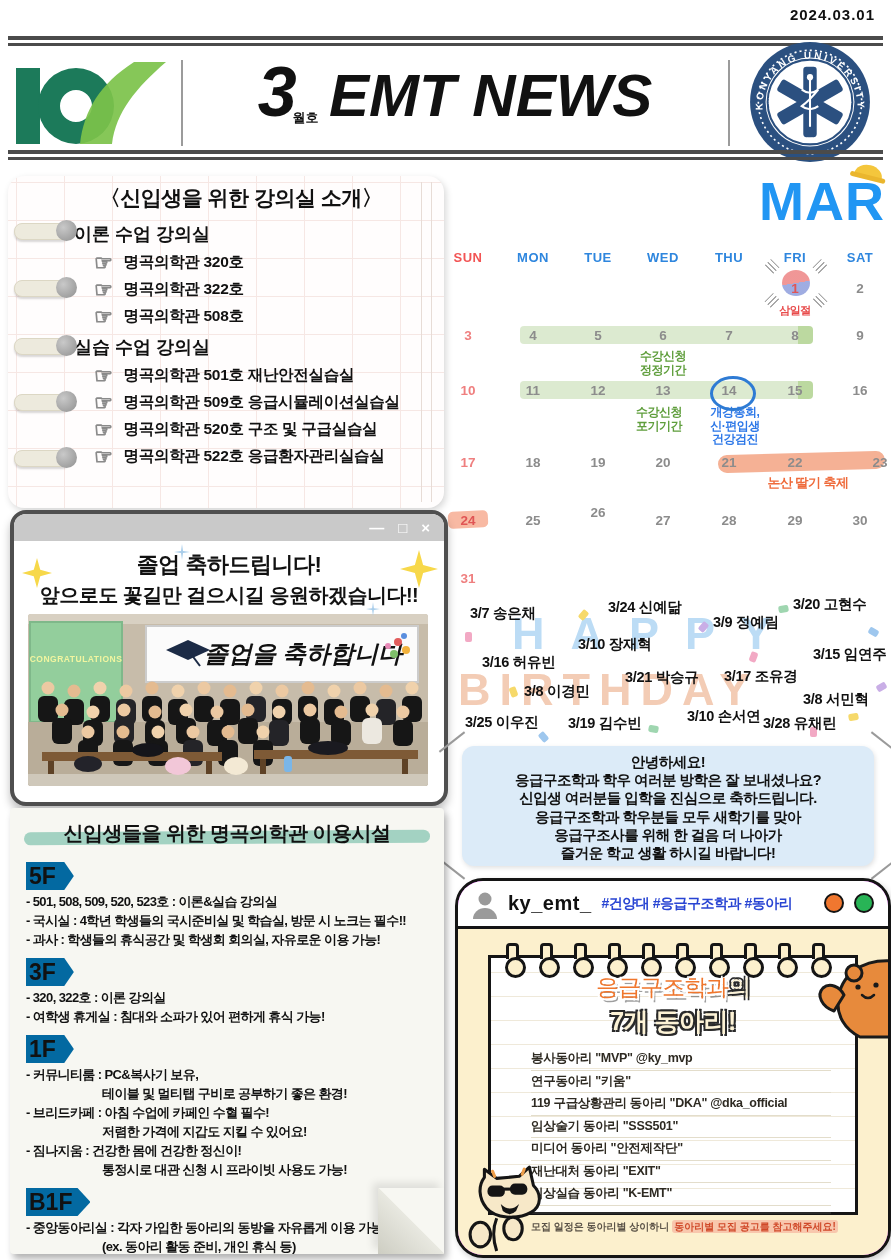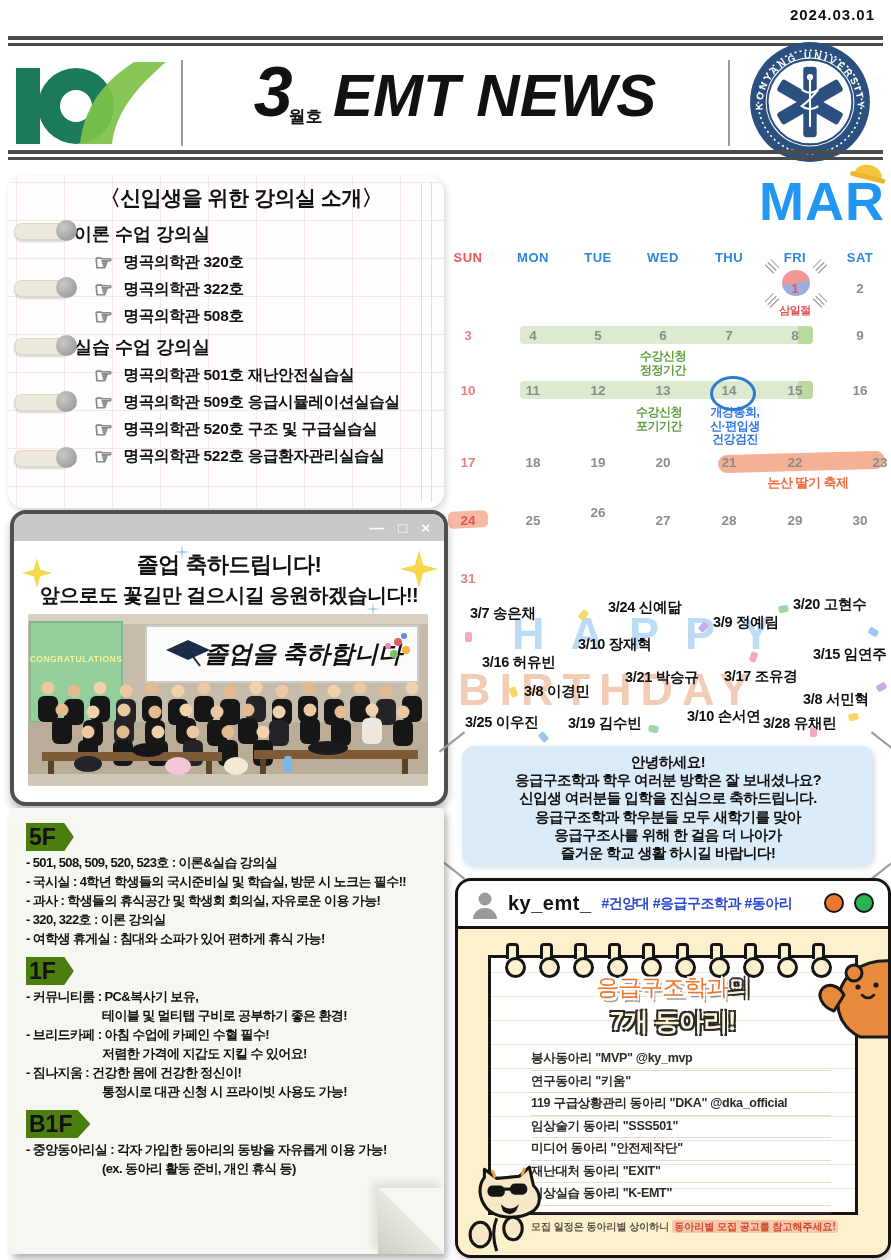--- a/index.html
+++ b/index.html
@@ -8,21 +8,21 @@
   .abs{position:absolute;}
 
   
   .issue-date{position:absolute;top:6px;right:16px;font-size:15px;font-weight:800;letter-spacing:1px;}
   .rule{position:absolute;left:8px;right:8px;height:3px;border-top:4px solid #4b4b4b;border-bottom:3px solid #4b4b4b;}
   .rule-top{top:36px;}
   .rule-bot{top:150px;}
   .vdiv{position:absolute;width:2px;background:#9b9b9b;top:60px;height:86px;}
   .title-wrap{position:absolute;left:200px;top:52px;width:510px;text-align:center;white-space:nowrap;}
   .issue-no{font-size:70px;font-style:italic;font-weight:900;letter-spacing:-2px;}
-  .issue-suffix{display:inline-block;font-size:17px;font-weight:900;transform:translateY(6px);margin:0 6px 0 -2px;}
+  .issue-suffix{display:inline-block;font-size:13px;font-weight:900;transform:translateY(6px);margin:0 6px 0 -2px;}
   .main-title{font-size:60px;font-style:italic;font-weight:900;letter-spacing:0px;}
 
   
   .notebook{position:absolute;left:8px;top:176px;width:436px;height:332px;background:#fffdfd;
     border-radius:16px;box-shadow:2px 3px 7px rgba(0,0,0,.16);
     background-image:linear-gradient(#f6e7e4 1px,transparent 1px),linear-gradient(90deg,#f6e7e4 1px,transparent 1px);
     background-size:48px 38px;background-position:8px 6px;}
   .nb-edge{position:absolute;top:6px;bottom:6px;width:1px;background:#e7dcd6;}
   .nb-title{position:absolute;left:40px;right:10px;top:8px;text-align:center;font-size:21px;font-weight:900;letter-spacing:-0.5px;}
   .nb-body{position:absolute;left:66px;top:38px;right:16px;}
@@ -85,31 +85,31 @@
   .string{position:absolute;width:32px;height:2px;background:#9a9a9a;}
 
   
   .facilities{position:absolute;left:10px;top:808px;width:434px;height:446px;background:#f7f7f2;
     border-radius:4px;box-shadow:3px 5px 7px rgba(0,0,0,.3);padding:0;}
   .fac-title-wrap{position:relative;margin-top:12px;text-align:center;}
   .fac-hl{position:absolute;left:14px;right:14px;top:11px;height:13px;background:#a3d2c2;border-radius:7px;transform:rotate(-.4deg);}
   .fac-title{position:relative;font-size:20px;font-weight:900;letter-spacing:-0.5px;z-index:1;}
   .floors{padding:6px 12px 0 16px;}
   .floor-label{display:inline-block;margin:9px 0 2px;padding:1px 18px 1px 3px;font-size:23px;font-weight:900;
-    background:#4d7c0f;clip-path:polygon(0 0,80% 0,100% 50%,80% 100%,0 100%);line-height:26px;}
+    background:#0369a1;clip-path:polygon(0 0,80% 0,100% 50%,80% 100%,0 100%);line-height:26px;}
   .fac-line{font-size:13px;font-weight:800;line-height:19px;letter-spacing:-0.6px;white-space:nowrap;}
   .fac-line.indent{padding-left:76px;}
   .curl{position:absolute;right:0;bottom:0;width:66px;height:66px;
     background:linear-gradient(225deg,#cfcfc5 0%,#ececе6 40%,#ffffff 55%,#f2f2ec 100%);
     background:linear-gradient(225deg,#f7f7f2 0 49%,#e8e8e0 50%,#cdcdc2 100%);
     box-shadow:-5px -5px 8px rgba(0,0,0,.1);}
 
   
   .insta{position:absolute;left:455px;top:878px;width:430px;height:374px;background:#d946ef;
-    border:3.5px solid #141414;border-radius:16px;overflow:hidden;box-shadow:2px 3px 6px rgba(0,0,0,.2);}
+    border:3.5px solid #141414;border-radius:28px;overflow:hidden;box-shadow:2px 3px 6px rgba(0,0,0,.2);}
   .ig-head{position:relative;height:45px;display:flex;align-items:center;border-bottom:3px solid #141414;background:#fff;z-index:5;}
   .ig-user{font-size:20px;font-weight:900;margin-left:8px;letter-spacing:.5px;}
   .ig-tags{font-size:14px;font-weight:800;color:#2945d3;margin-left:10px;letter-spacing:-0.5px;}
   .ig-dots{position:absolute;right:14px;top:12px;display:flex;gap:10px;}
   .dot{width:16px;height:16px;border:2.5px solid #141414;border-radius:50%;}
   .dot.orange{background:#f0772f;}
   .dot.green{background:#28b456;}
   .ig-content{position:absolute;left:0;right:0;top:48px;bottom:0;background:#fcf0cd;}
   .ig-paper{position:absolute;left:30px;right:30px;top:26px;height:254px;background:#fff;border:3px solid #151515;
     background-image:linear-gradient(#efe9da 1px,transparent 1px);background-size:100% 24px;background-position:0 14px;}
@@ -482,25 +482,30 @@
         <div class="banner-line">안녕하세요!</div>
         <div class="banner-line">응급구조학과 학우 여러분 방학은 잘 보내셨나요?</div>
         <div class="banner-line">신입생 여러분들 입학을 진심으로 축하드립니다.</div>
         <div class="banner-line">응급구조학과 학우분들 모두 새학기를 맞아</div>
         <div class="banner-line">응급구조사를 위해 한 걸음 더 나아가</div>
         <div class="banner-line">즐거운 학교 생활 하시길 바랍니다!</div>
       </div>
   </section>
 
   <section class="facilities">
+    <div class="fac-title-wrap">
+      <div class="fac-hl"></div>
+      <span class="fac-title">신입생들을 위한 명곡의학관 이용시설</span>
+    </div>
     <div class="floors" id="floors">
         <div><span class="floor-label">5F</span></div>
         <div class="fac-line">- 501, 508, 509, 520, 523호 : 이론&amp;실습 강의실</div>
         <div class="fac-line">- 국시실 : 4학년 학생들의 국시준비실 및 학습실, 방문 시 노크는 필수!!</div>
         <div class="fac-line">- 과사 : 학생들의 휴식공간 및 학생회 회의실, 자유로운 이용 가능!</div>
+        <div><span class="floor-label">3F</span></div>
         <div class="fac-line">- 320, 322호 : 이론 강의실</div>
         <div class="fac-line">- 여학생 휴게실 : 침대와 소파가 있어 편하게 휴식 가능!</div>
         <div><span class="floor-label">1F</span></div>
         <div class="fac-line">- 커뮤니티룸 : PC&amp;복사기 보유,</div>
         <div class="fac-line indent">테이블 및 멀티탭 구비로 공부하기 좋은 환경!</div>
         <div class="fac-line">- 브리드카페 : 아침 수업에 카페인 수혈 필수!</div>
         <div class="fac-line indent">저렴한 가격에 지갑도 지킬 수 있어요!</div>
         <div class="fac-line">- 짐나지움 : 건강한 몸에 건강한 정신이!</div>
         <div class="fac-line indent">통정시로 대관 신청 시 프라이빗 사용도 가능!</div>
         <div><span class="floor-label">B1F</span></div>

